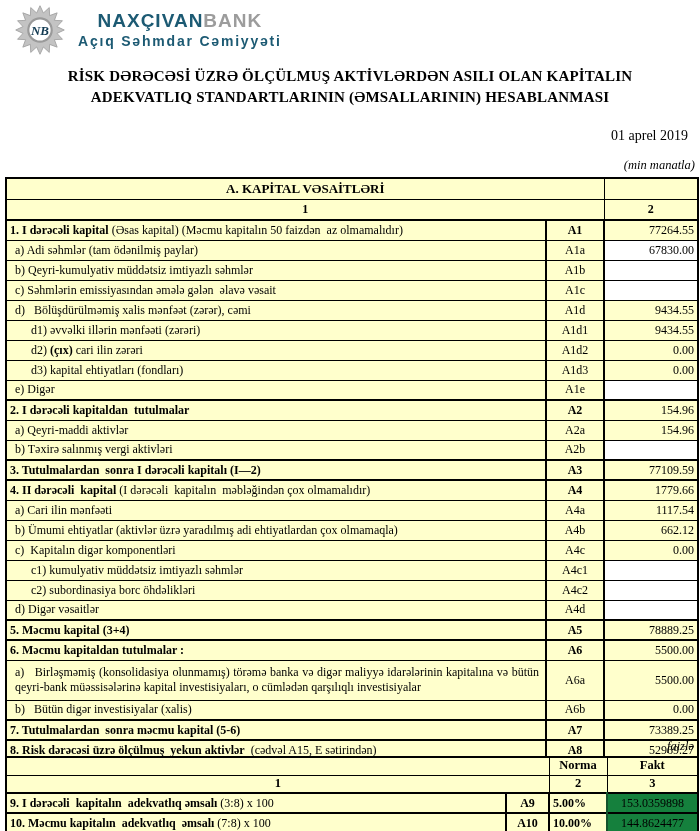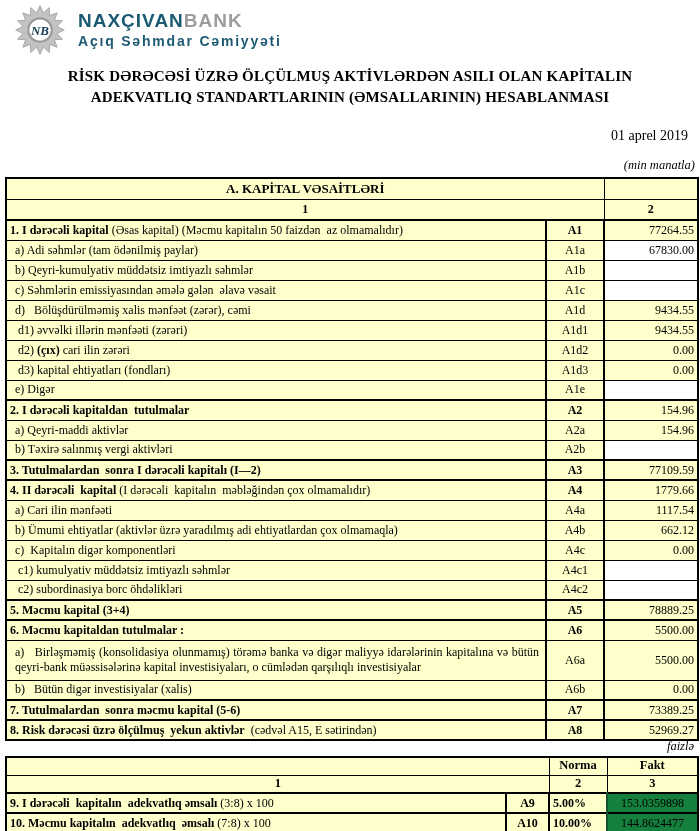--- a/index.html
+++ b/index.html
@@ -4,40 +4,40 @@
 <style>
   html,body { margin:0; padding:0; background:#ffffff; }
   .page {
     position:relative; width:700px; height:831px; overflow:hidden;
     background:#ffffff; color:#000;
     font-family:"Liberation Serif", serif;
   }
   
   .logo { position:absolute; top:4px; left:14px; display:flex; align-items:center; }
   .emblem { width:52px; height:52px; flex:0 0 auto; }
-  .brand { margin-left:12px; }
+  .brand { margin-left:12px; text-align:center; }
   .brand-line { font-family:"Liberation Sans", sans-serif; font-weight:bold; font-size:19px; letter-spacing:1px; line-height:20px; white-space:nowrap; }
   .brand-a { color:#1c5a73; }
   .brand-b { color:#9c9c9c; }
   .brand-sub { font-family:"Liberation Sans", sans-serif; font-weight:bold; font-size:14px; letter-spacing:1.8px; color:#1c5a73; margin-top:2px; white-space:nowrap; }
   
   .title { position:absolute; top:66px; left:0; width:700px; text-align:center; font-weight:bold; font-size:15px; line-height:21px; letter-spacing:0.2px; }
   .date  { position:absolute; top:128px; right:12px; font-size:14px; }
   .unit  { position:absolute; top:158px; right:5px; font-size:12.5px; font-style:italic; }
   .pct   { position:absolute; top:739px; right:6px; font-size:12.5px; font-style:italic; }
   
   table { border-collapse:collapse; table-layout:fixed; position:absolute; left:5px; width:692px; background:#FFFFCC; border:2px solid #000; }
   #main-table  { top:177px; }
   #ratio-table { top:756px; }
   td { border:1px solid #000; box-sizing:border-box; font-size:12px; line-height:1.25;
        padding:0 3px; height:20px; overflow:hidden; white-space:nowrap; vertical-align:middle; }
   tr.major td { border-top:2px solid #000; }
   td.lbl  { text-align:left; }
   td.ind1 { padding-left:8px; }
-  td.ind2 { padding-left:11px; }
+  td.ind2 { padding-left:24px; }
   td.code { border-left:2px solid #000; border-right:2px solid #000; text-align:center; }
   td.val  { text-align:right; }
   td.white{ background:#ffffff;padding-left:44px; }
   .b { font-weight:bold; }
   tr.headrow td { font-weight:bold; text-align:center; height:21px; font-size:13px; }
   tr.headrow2 td { font-weight:bold; text-align:center; height:21px; }
   tr.tall td { height:40px; }
   tr.tall td.lbl { white-space:normal; text-align:justify; line-height:15px; padding-right:6px; }
   
   #ratio-table tr.headrow td, #ratio-table tr.headrow2 td { height:18px; font-size:12.5px; }
@@ -171,20 +171,25 @@
           <td class="val">0.00</td>
         </tr>
         <tr>
           <td class="lbl ind2"><span>c1) kumulyativ müddətsiz imtiyazlı səhmlər</span></td>
           <td class="code">A4c1</td>
           <td class="val white"></td>
         </tr>
         <tr>
           <td class="lbl ind2"><span>c2) subordinasiya borc öhdəlikləri</span></td>
           <td class="code">A4c2</td>
+          <td class="val white"></td>
+        </tr>
+        <tr>
+          <td class="lbl ind1"><span>d) Digər vəsaitlər</span></td>
+          <td class="code">A4d</td>
           <td class="val white"></td>
         </tr>
         <tr class="major">
           <td class="lbl"><span class="b">5. Məcmu kapital (3+4)</span></td>
           <td class="code b">A5</td>
           <td class="val">78889.25</td>
         </tr>
         <tr class="major">
           <td class="lbl"><span class="b">6. Məcmu kapitaldan tutulmalar :</span></td>
           <td class="code b">A6</td>

